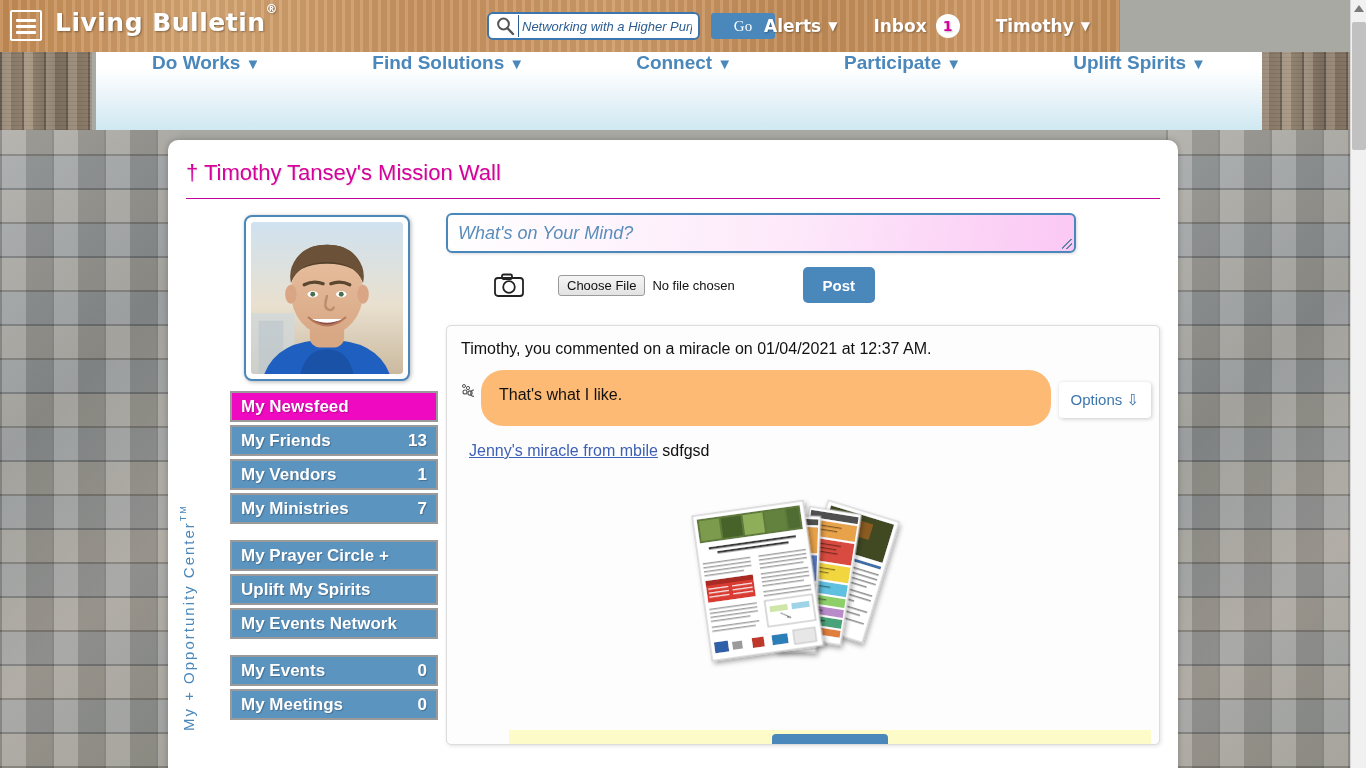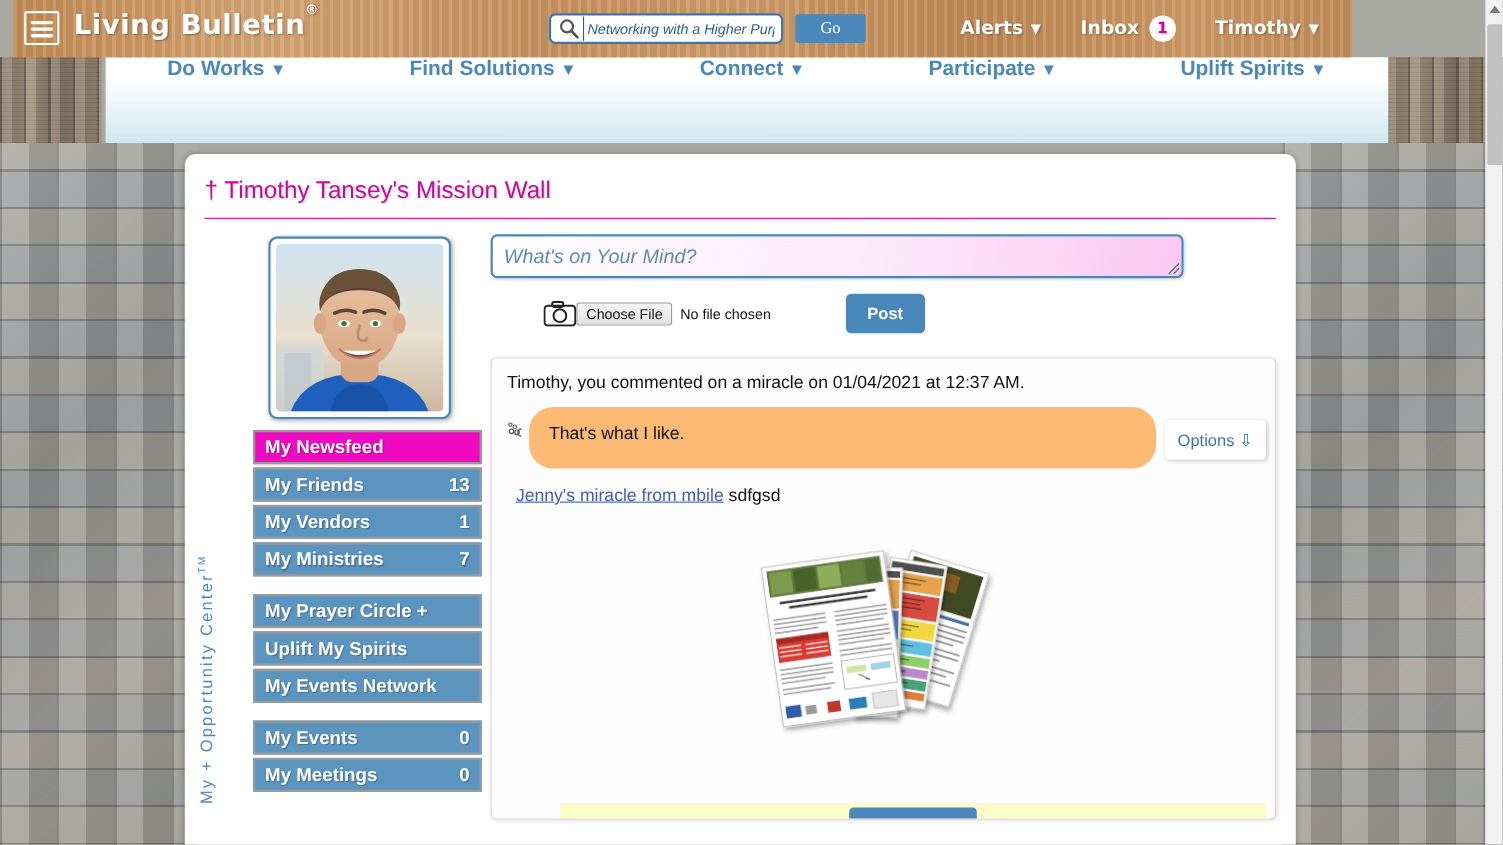--- a/index.html
+++ b/index.html
@@ -35,22 +35,22 @@
       repeating-linear-gradient(0deg,
         rgba(150,140,125,0.30) 0px, rgba(150,140,125,0.30) 34px,
         rgba(120,125,132,0.30) 34px, rgba(120,125,132,0.30) 68px),
       linear-gradient(135deg, #b0b2b0 0%, #8f9290 40%, #a8a6a0 70%, #93958f 100%);
   }
   .stone-left  { left: 0; }
   .stone-right { right: 0; width: 200px; }
 
   
   #header {
-    position: absolute; top: 0; left: 12px;
-    width: 1217px; height: 52px;
+    position: absolute; top: 0; left: 0;
+    width: 1120px; height: 52px;
     background-color: #c9935e;
     background-image:
       repeating-linear-gradient(90deg,
         rgba(255,255,255,0.09) 0px, rgba(255,255,255,0.09) 3px,
         rgba(0,0,0,0.05) 3px, rgba(0,0,0,0.05) 9px),
       linear-gradient(90deg, #c48b54 0%, #d6a673 18%, #c89360 38%,
                       #cf9c69 55%, #c08a55 72%, #cf9a66 88%, #c28d58 100%);
     z-index: 20;
   }
   .hamburger {
@@ -267,21 +267,21 @@
     width: 10px; height: 10px;
     background:
       linear-gradient(135deg, transparent 45%, #5f85a5 45%, #5f85a5 55%, transparent 55%),
       linear-gradient(135deg, transparent 70%, #5f85a5 70%, #5f85a5 80%, transparent 80%);
   }
   .composer-row {
     display: flex; align-items: center;
     margin-top: 14px; padding-left: 48px;
   }
   .cam-icon { width: 30px; height: 24px; flex: none; }
-  .file-ctrl { display: flex; align-items: center; margin-left: 0; text-align: right; }
+  .file-ctrl { display: flex; align-items: center; margin-left: 34px; text-align: right; }
   .choose-file {
     background: linear-gradient(180deg,#f5f5f5,#e2e2e2);
     border: 1px solid #9b9b9b;
     border-radius: 3px;
     font-size: 13px;
     padding: 2px 8px;
     color: #111;
     cursor: pointer;
     font-family: "Liberation Sans", sans-serif;
   }

